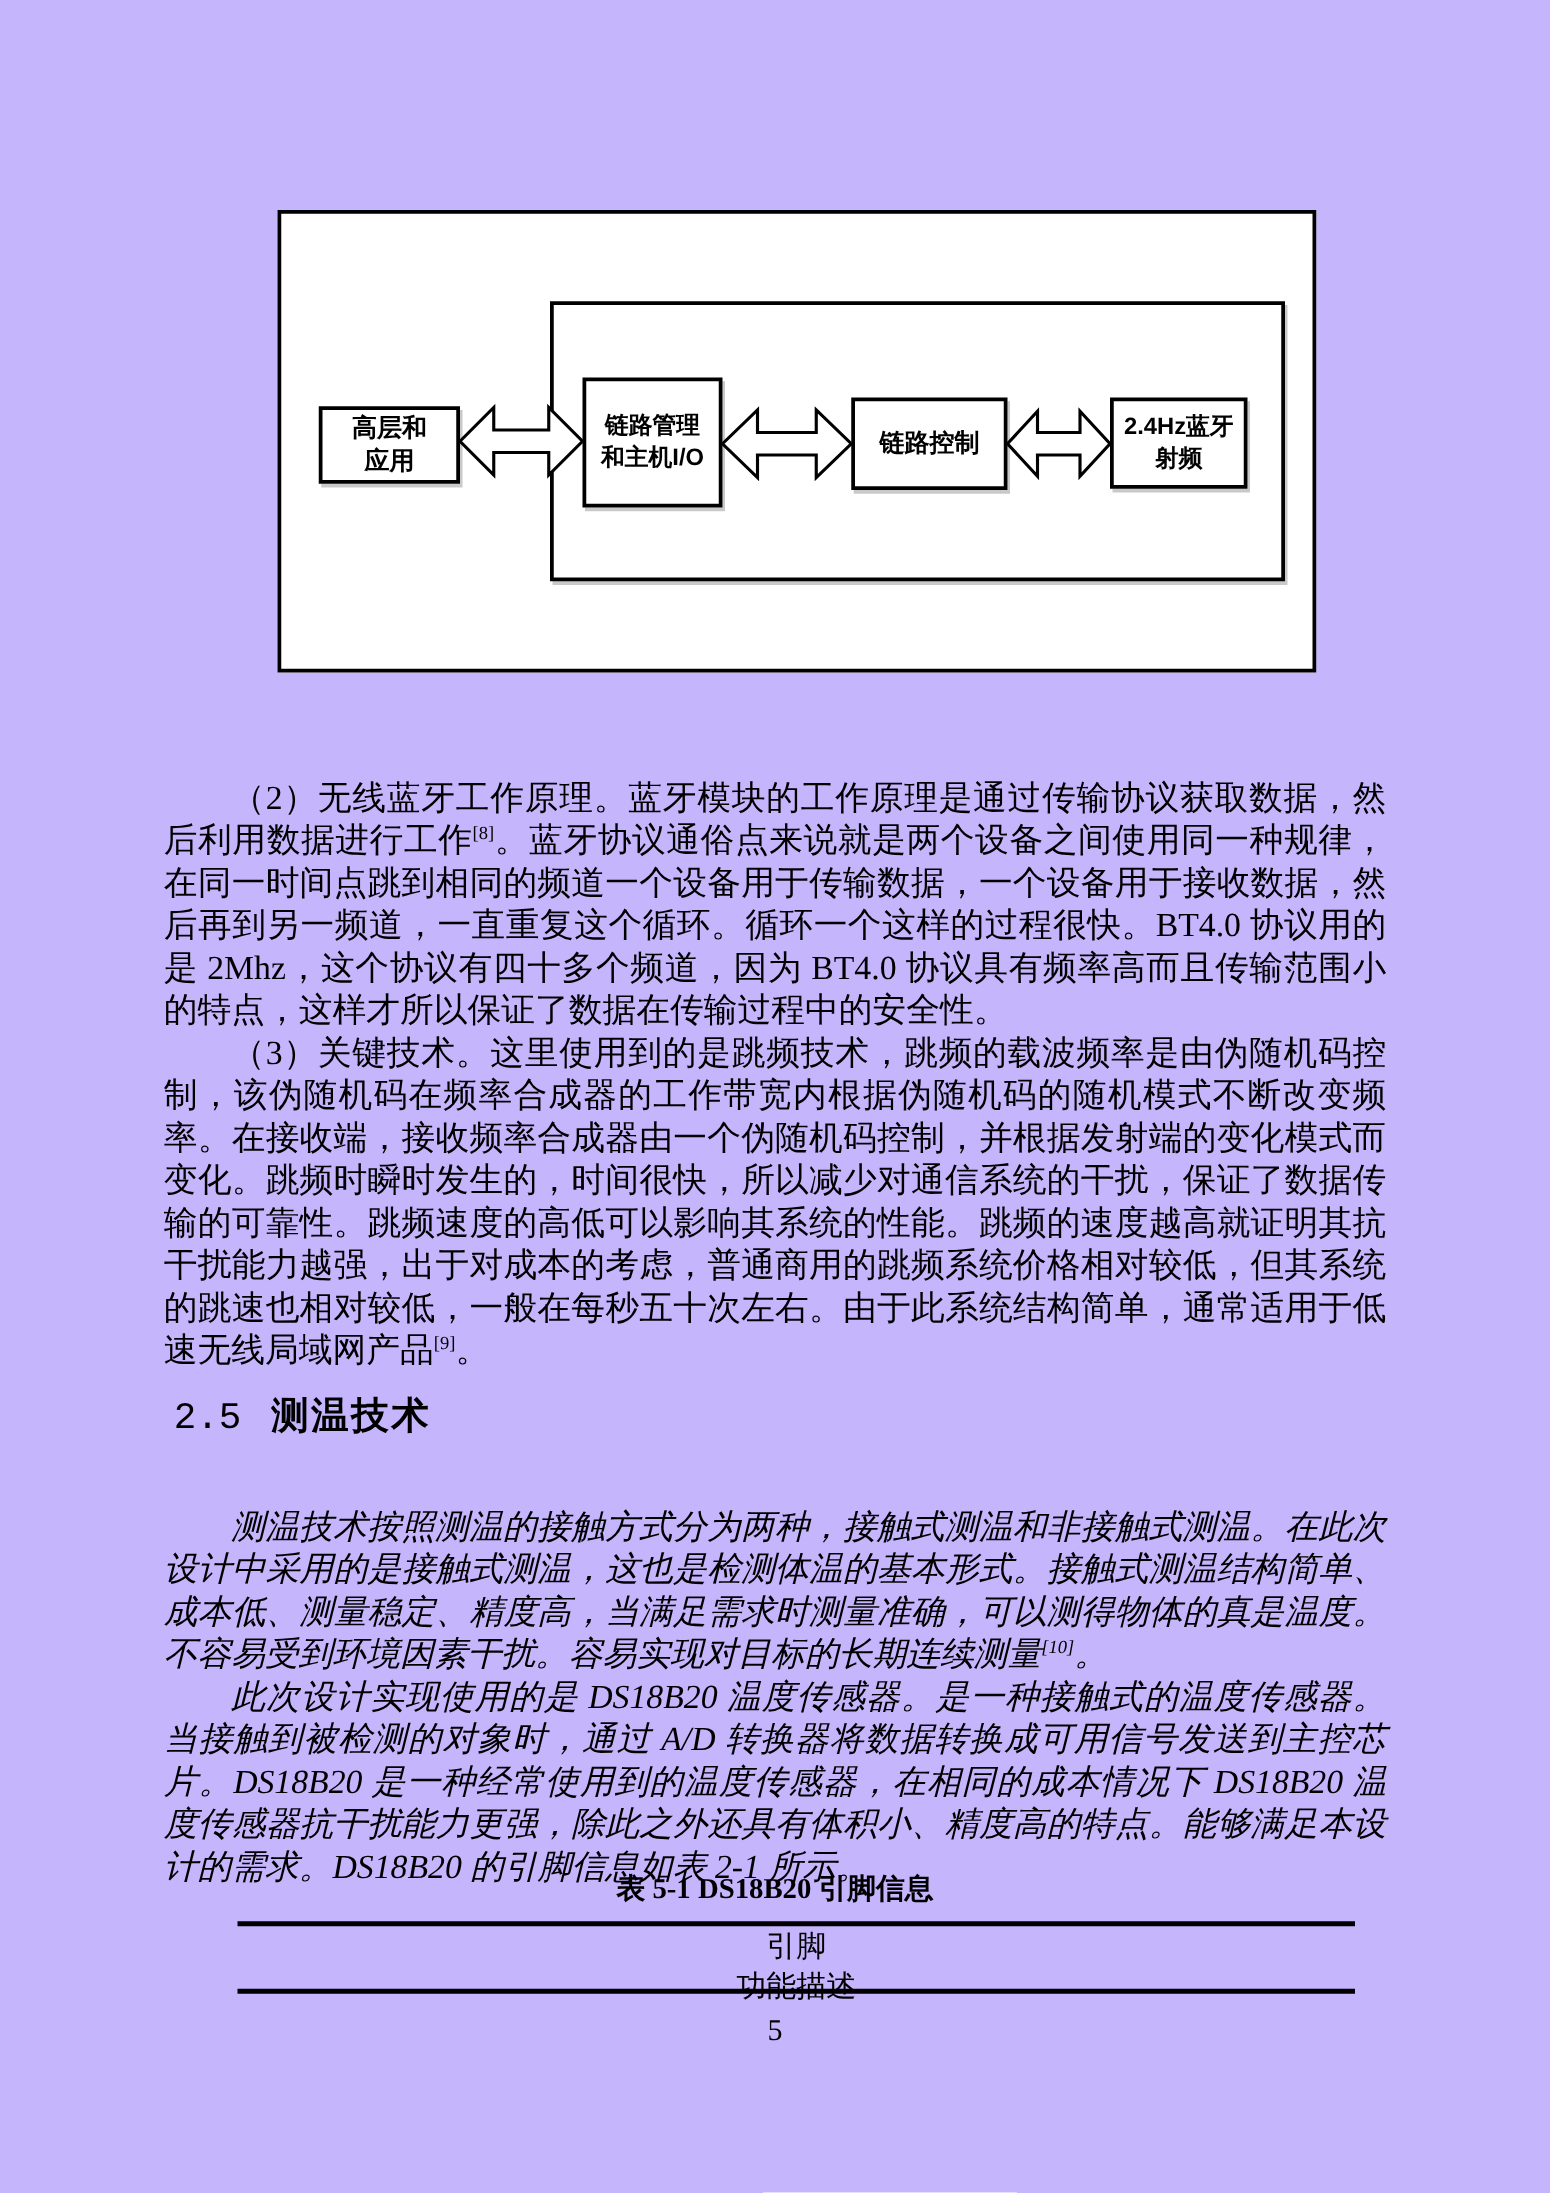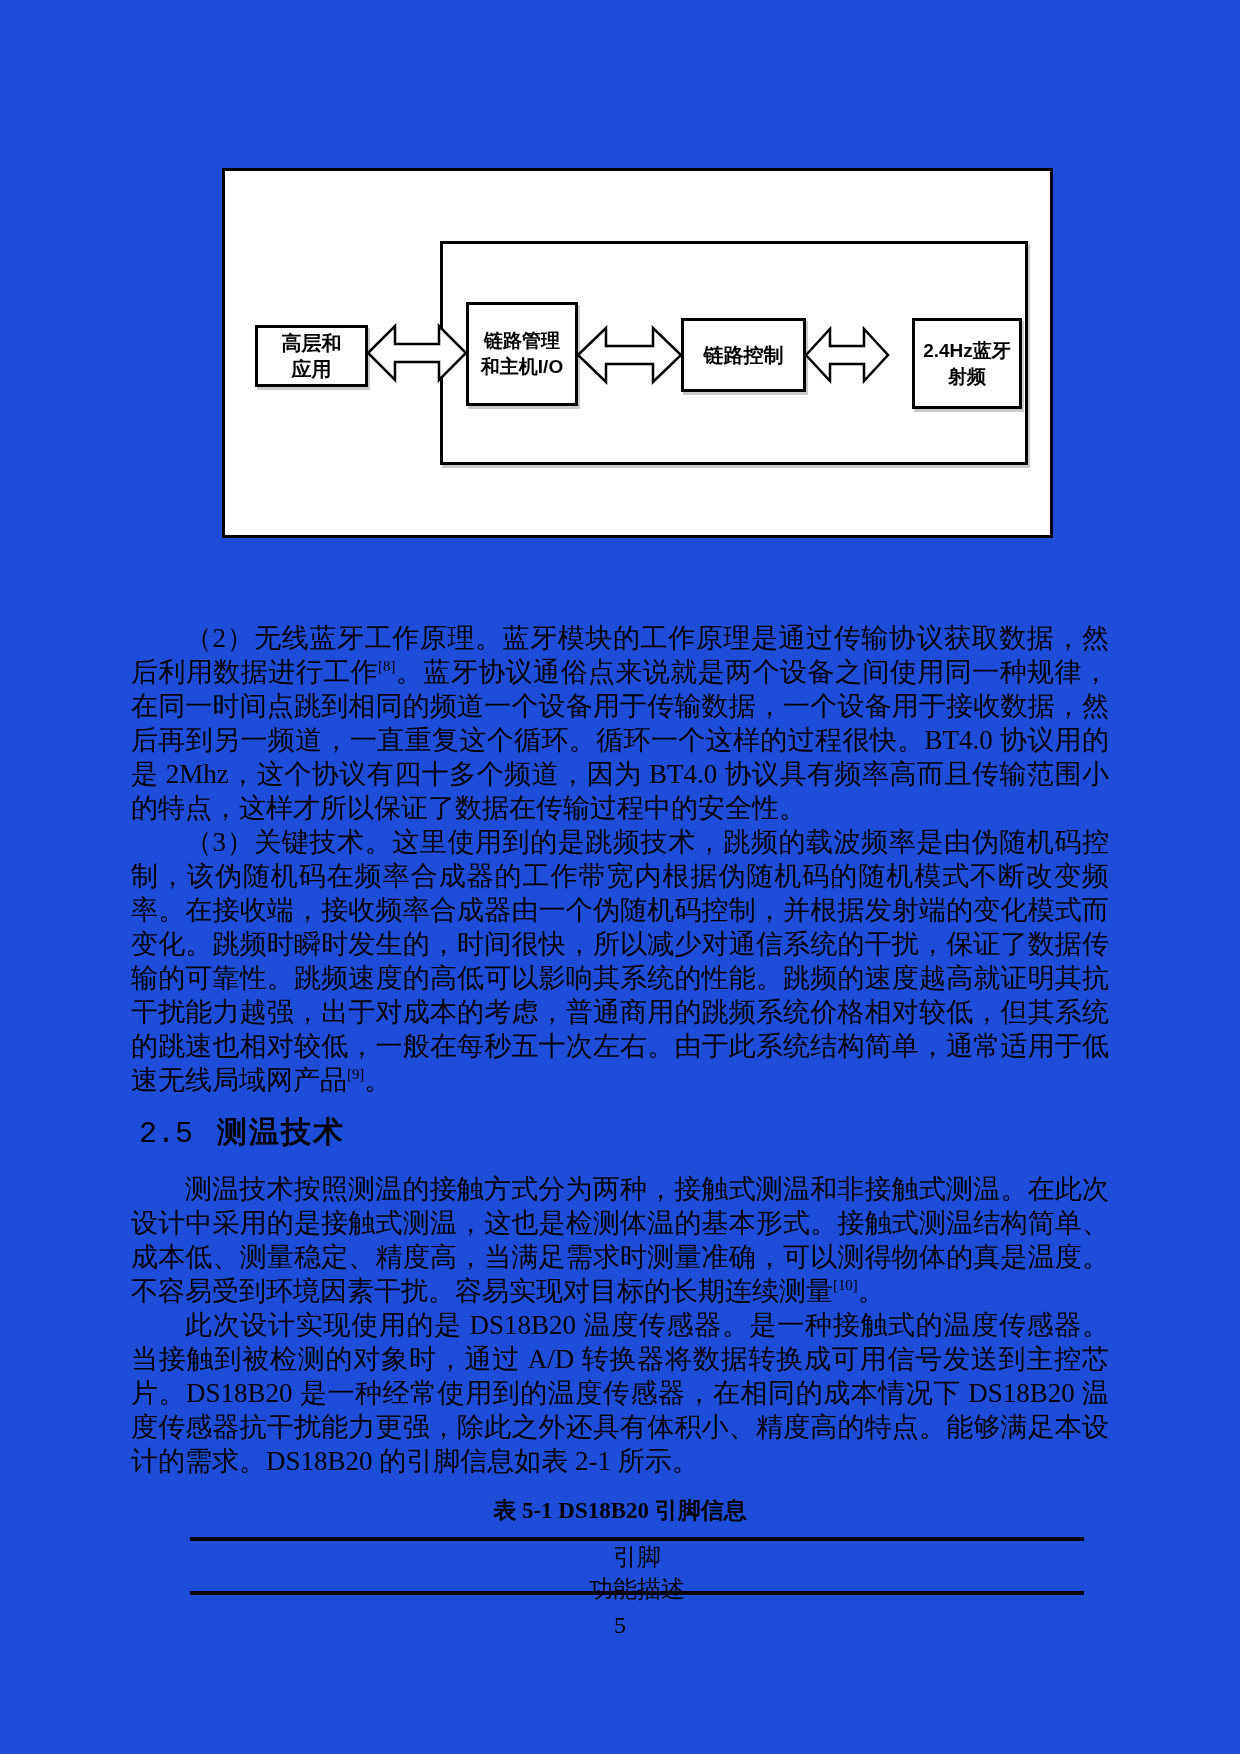--- a/index.html
+++ b/index.html
@@ -1,17 +1,17 @@
 <!DOCTYPE html>
 <html><head>
 <meta charset="utf-8">
 <style>
   html,body { margin:0; padding:0; background:#ffffff; }
   .page {
-    position:relative; width:1240px; height:1754px; background:#1d4ed8;
+    position:relative; width:1240px; height:1754px; background:#c4b5fd;
     font-family:"Liberation Serif","DejaVu Serif",serif; color:#000;
     overflow:hidden;
   }
 
   
   .figure-outer {
     position:absolute; left:222px; top:168px; width:831px; height:370px;
     border:3px solid #000; box-sizing:border-box; background:#fff;
   }
   .figure-inner {
@@ -23,35 +23,35 @@
     position:absolute; border:3px solid #000; box-sizing:border-box;
     display:flex; align-items:center; justify-content:center;
     text-align:center; white-space:pre-line; background:#fff;
     font-family:"Liberation Sans","DejaVu Sans",sans-serif;
     font-weight:600; font-size:20px; line-height:26px;
     box-shadow:2px 3px 0 #c9c9c9;
   }
   .b1 { left:30px;  top:154px; width:113px; height:62px; }
   .b2 { left:241px; top:131px; width:112px; height:104px; font-size:19px; }
   .b3 { left:456px; top:147px; width:125px; height:74px; }
-  .b4 { left:663px; top:147px; width:110px; height:91px; font-size:19px;margin-left:24px; }
+  .b4 { left:663px; top:147px; width:110px; height:73px; font-size:19px; }
   .arrow-layer { position:absolute; left:0; top:0; width:831px; height:370px; }
   .arrow-layer polygon { fill:#fff; stroke:#000; stroke-width:2.5; stroke-linejoin:miter; }
 
   
   .fig-caption {
     position:absolute; left:131px; top:566px; width:978px;
     text-align:center; font-weight:bold; font-size:23px;
   }
   .textblock {
     position:absolute; left:131px; width:978px;
     font-size:27px; line-height:34px; text-align:justify;
   }
   .block-a { top:621px; }
-  .block-b { top:1172px; }
+  .block-b { top:1204px;font-style:italic; }
   .textblock p { margin:0; text-indent:2em; }
   sup { font-size:0.55em; vertical-align:super; line-height:0; }
 
   .heading { position:absolute; left:139px; top:1112px; margin:0; font-size:30px; }
   .h-num { font-weight:400; font-family:Liberation Mono, monospace; }
   .h-title {
     margin-left:24px; letter-spacing:2px; font-weight:600;
     font-family:"Liberation Sans","DejaVu Sans",sans-serif;
     margin-top:41px;
   }

